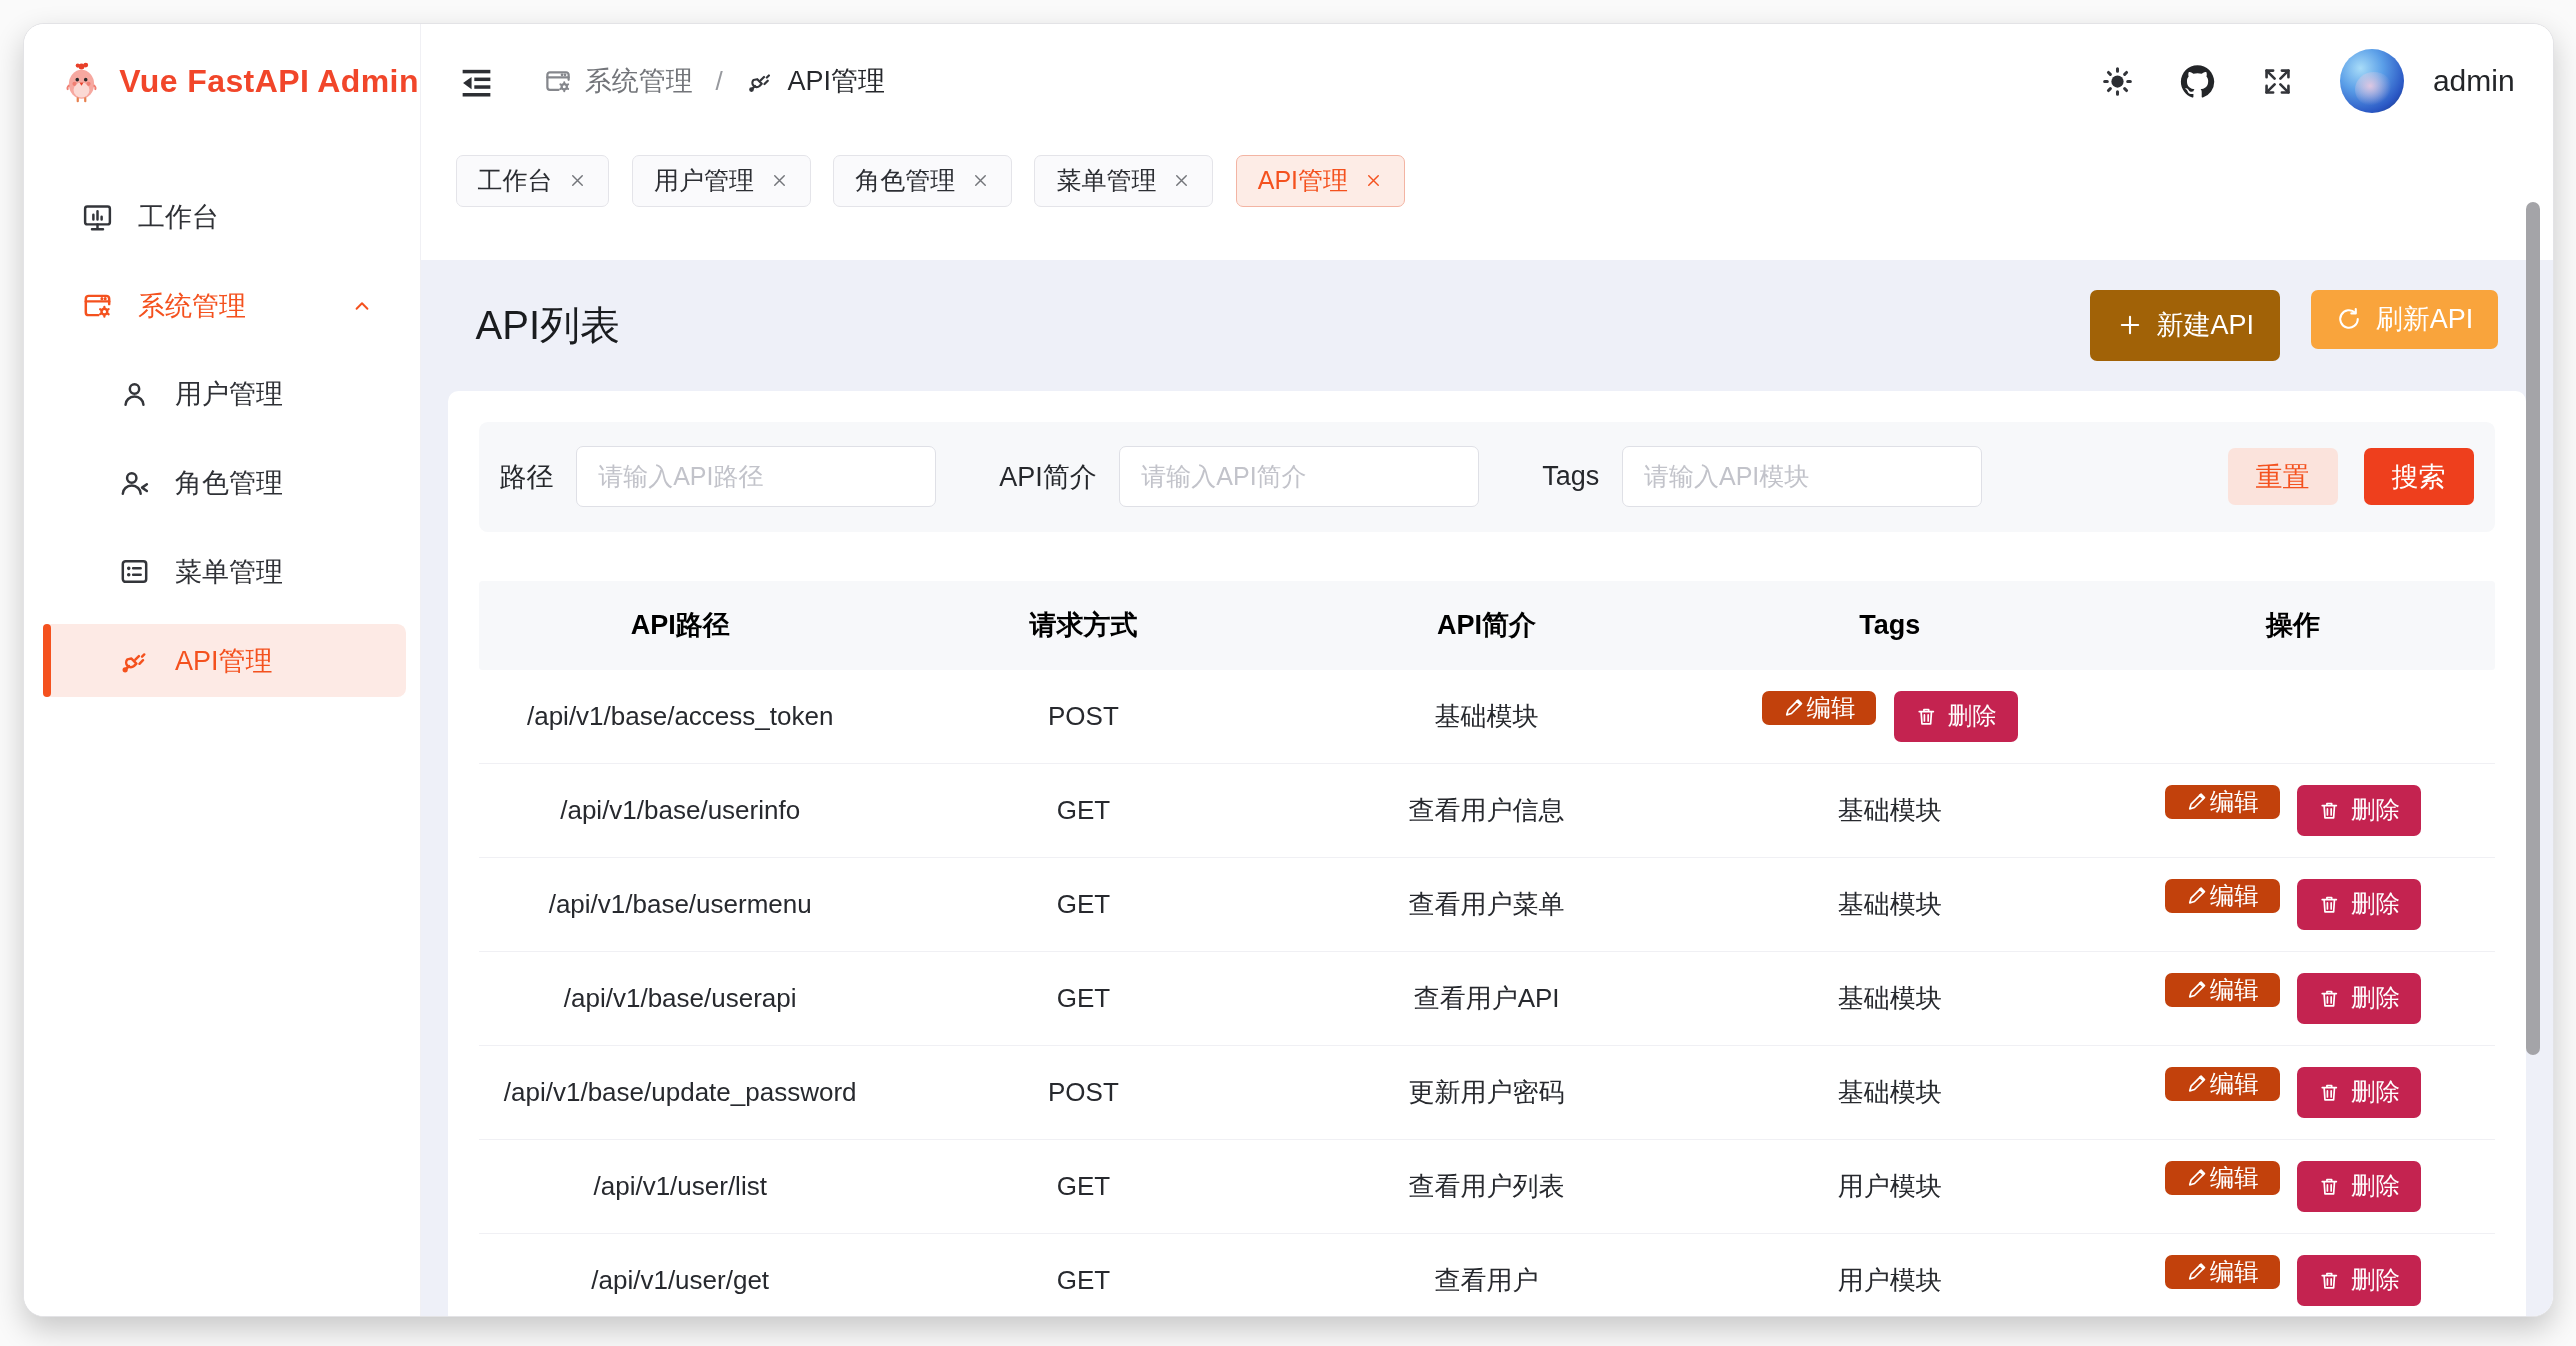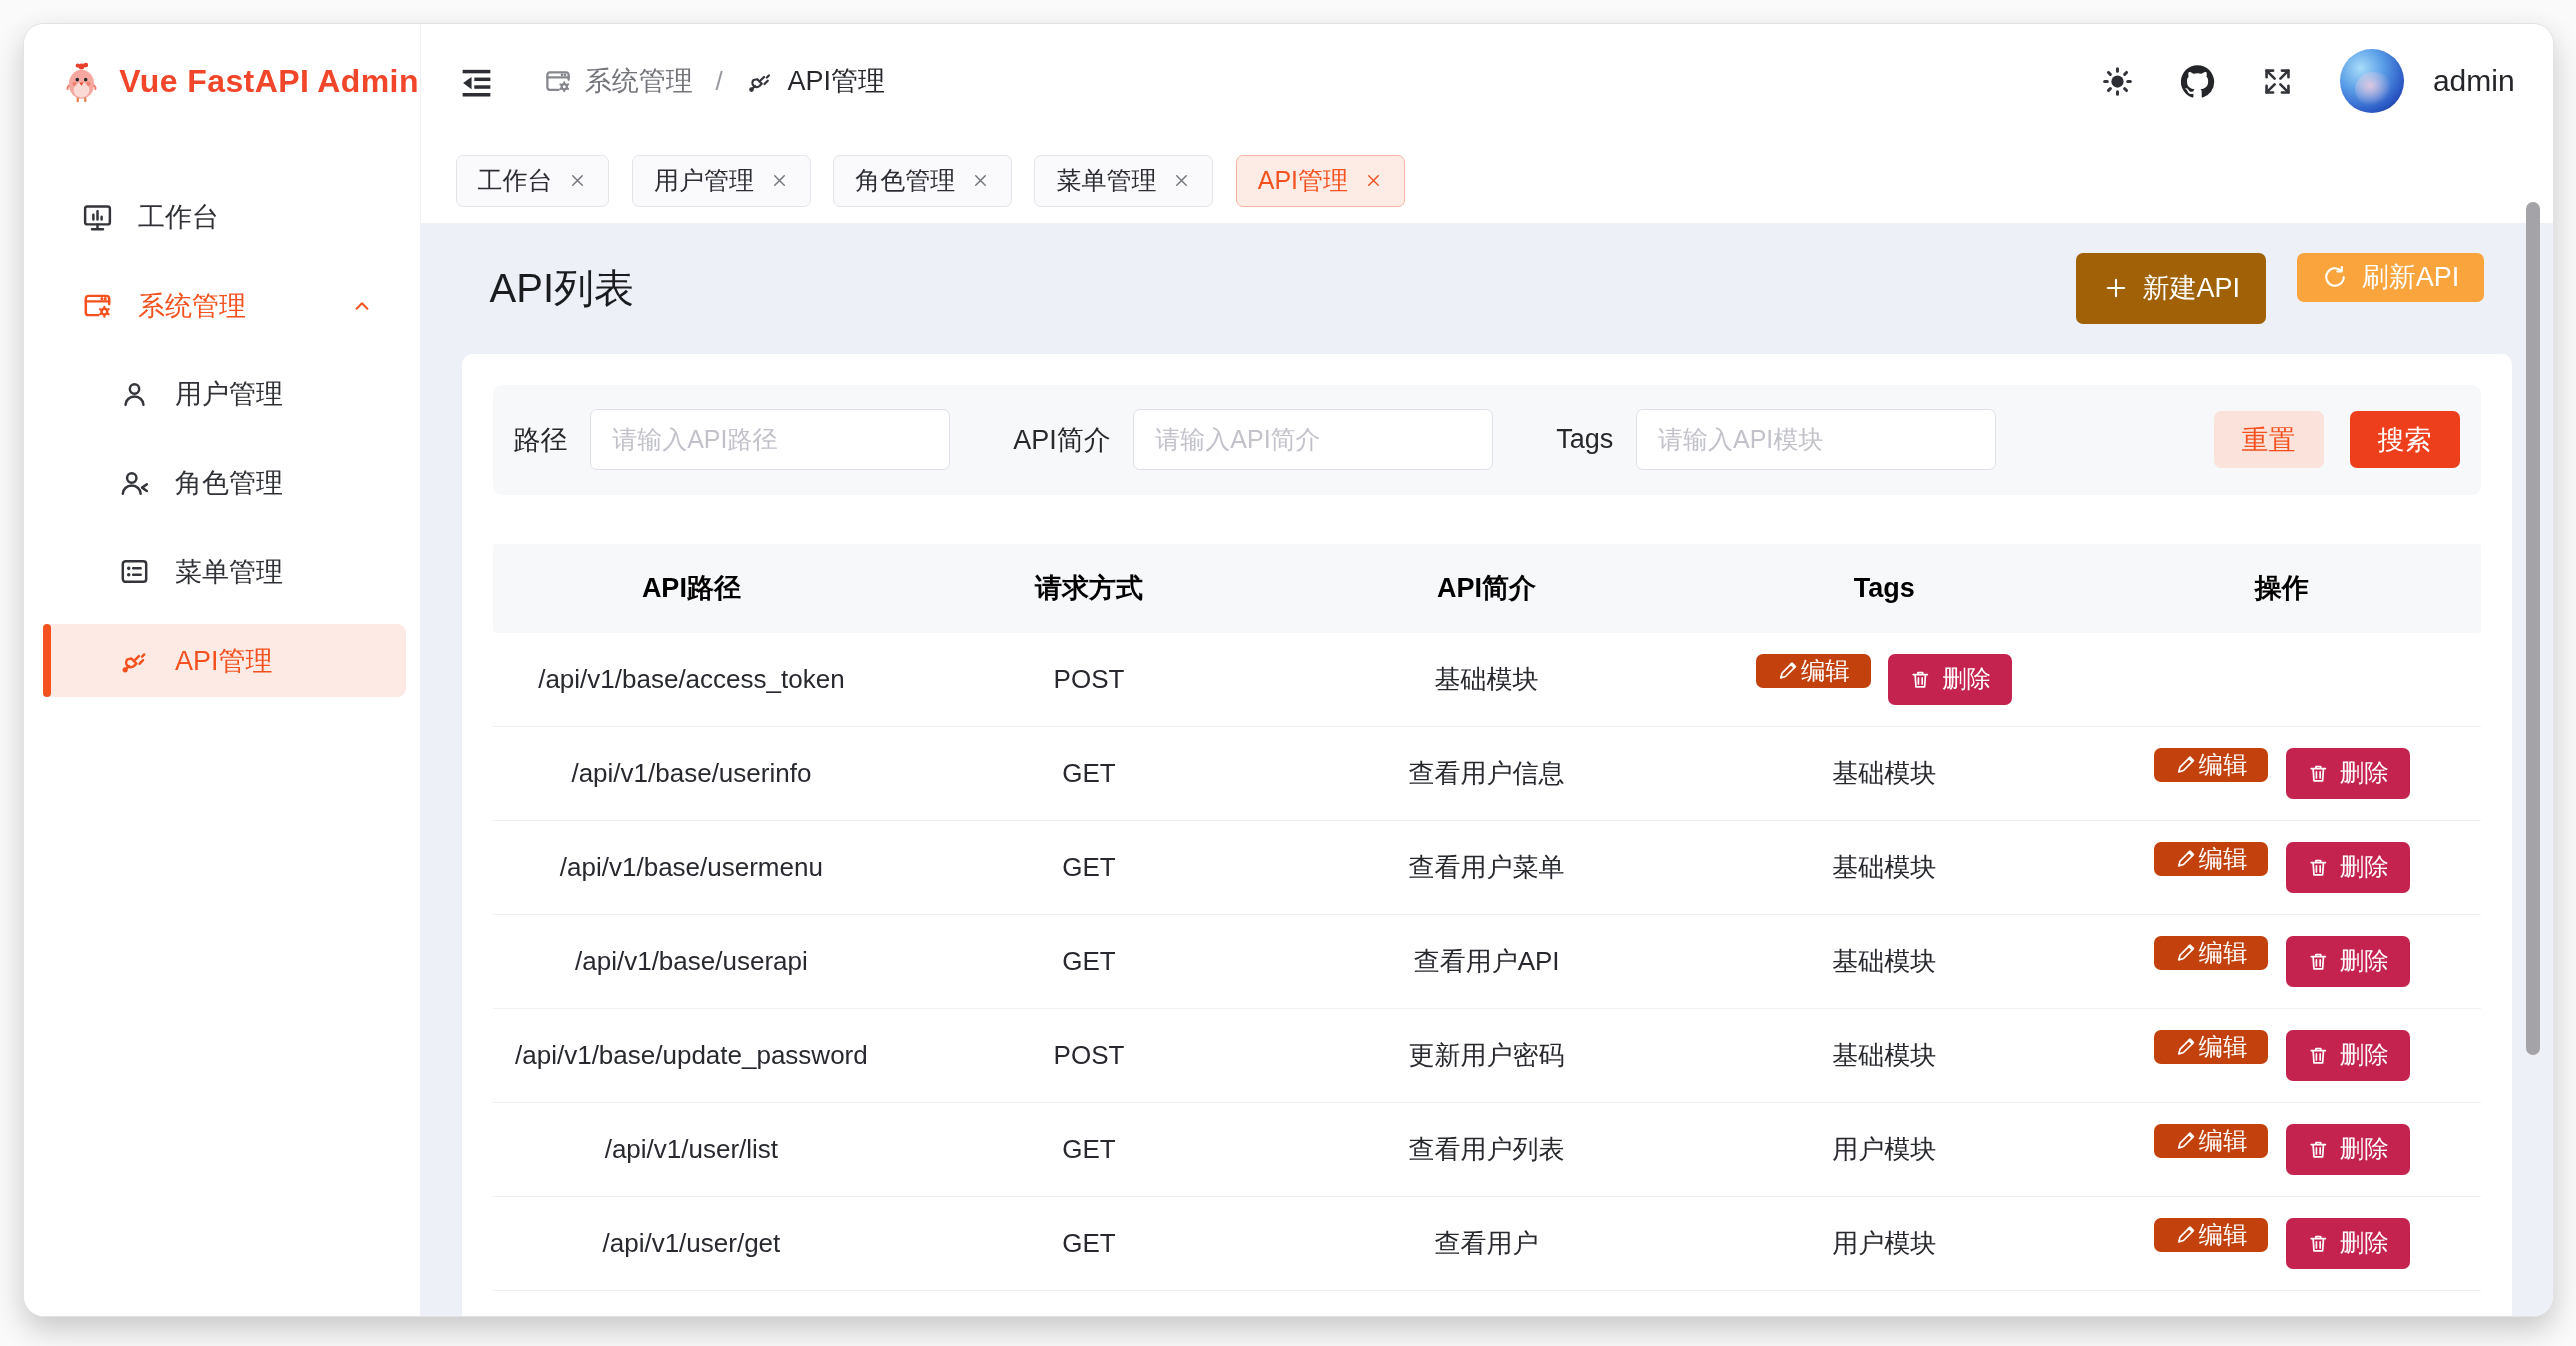--- a/index.html
+++ b/index.html
@@ -62,29 +62,29 @@
   .tabbar { height:84px; background:#fff; display:flex; align-items:center; gap:22.6px; padding:0 35px; }
   .tab {
     height:52px; display:flex; align-items:center; gap:15.7px; padding:0 21px;
     border:1.7px solid #e4e4e9; background:#fafafc; border-radius:7px;
     font-size:25px; color:#2c2e33; cursor:pointer;
   }
   .tab .tclose { width:19px; height:19px; stroke:#73757a; }
   .tab.active { background:#fdece6; border-color:#f3b4a3; color:#f4511e; }
   .tab.active .tclose { stroke:#f4511e; }
   
-  .content { flex:1; background:#eef0f8; padding:0 41px; overflow:hidden; }
+  .content { flex:1; background:#eef0f8; padding:0 27px; overflow:hidden;margin-top:37px; }
   .page-head { height:131px; display:flex; align-items:center; justify-content:space-between; padding:0 28px 0 28px; }
   .page-title { font-size:40px; font-weight:500; color:#1a1c1f; }
   .head-actions { display:flex; gap:31px; }
   .btn { border:none; display:inline-flex; align-items:center; justify-content:center; gap:12.2px;
          border-radius:7px; color:#fff; font-size:27px; cursor:pointer;
          font-family:"Liberation Sans", sans-serif; }
   .btn-new { background:#a16207; height:71px; padding:0 26px; }
-  .btn-refresh { background:#f9a43c; height:49px; padding:0 24.4px; }
+  .btn-refresh { background:#f9a43c; height:59px; padding:0 24.4px; }
   .btn svg { width:28px; height:28px; }
   .card { background:#fff; border-radius:10.5px; padding:31px; min-height:1062px; }
   
   .filterbar { background:#f7f8fa; border-radius:8.7px; height:110px; display:flex; align-items:center; padding:0 21px; }
   .fgroup { display:flex; align-items:center; gap:22.6px; }
   .fgroup + .fgroup { margin-left:63px; }
   .flabel { font-size:27px; color:#26282c; white-space:nowrap; }
   .finput {
     width:360px; height:61px; background:#fff; border:1.7px solid #dfe0e6; border-radius:7px;
     font-size:25px; color:#26282c; padding:0 21px; outline:none;

